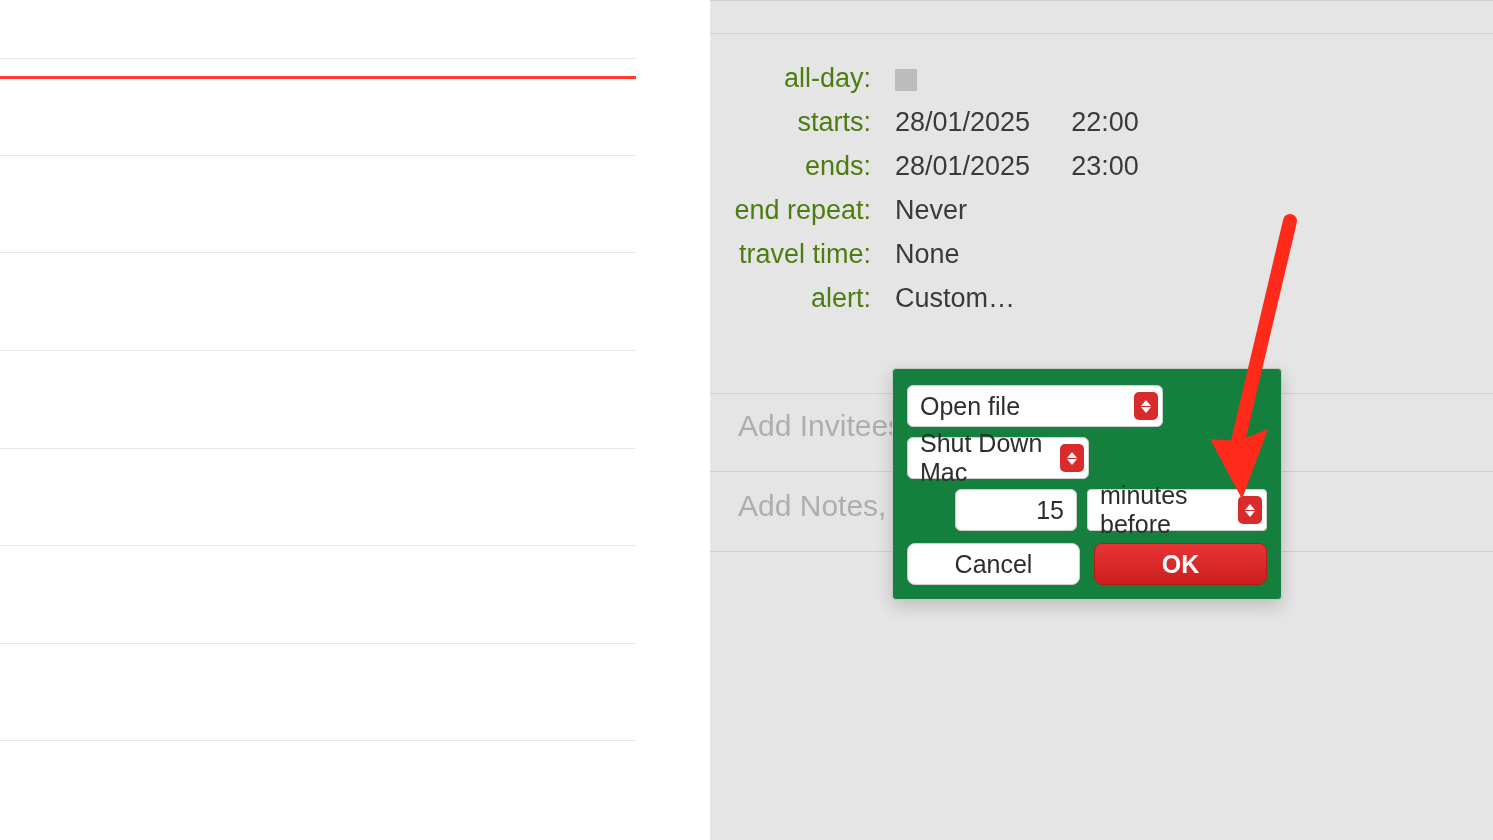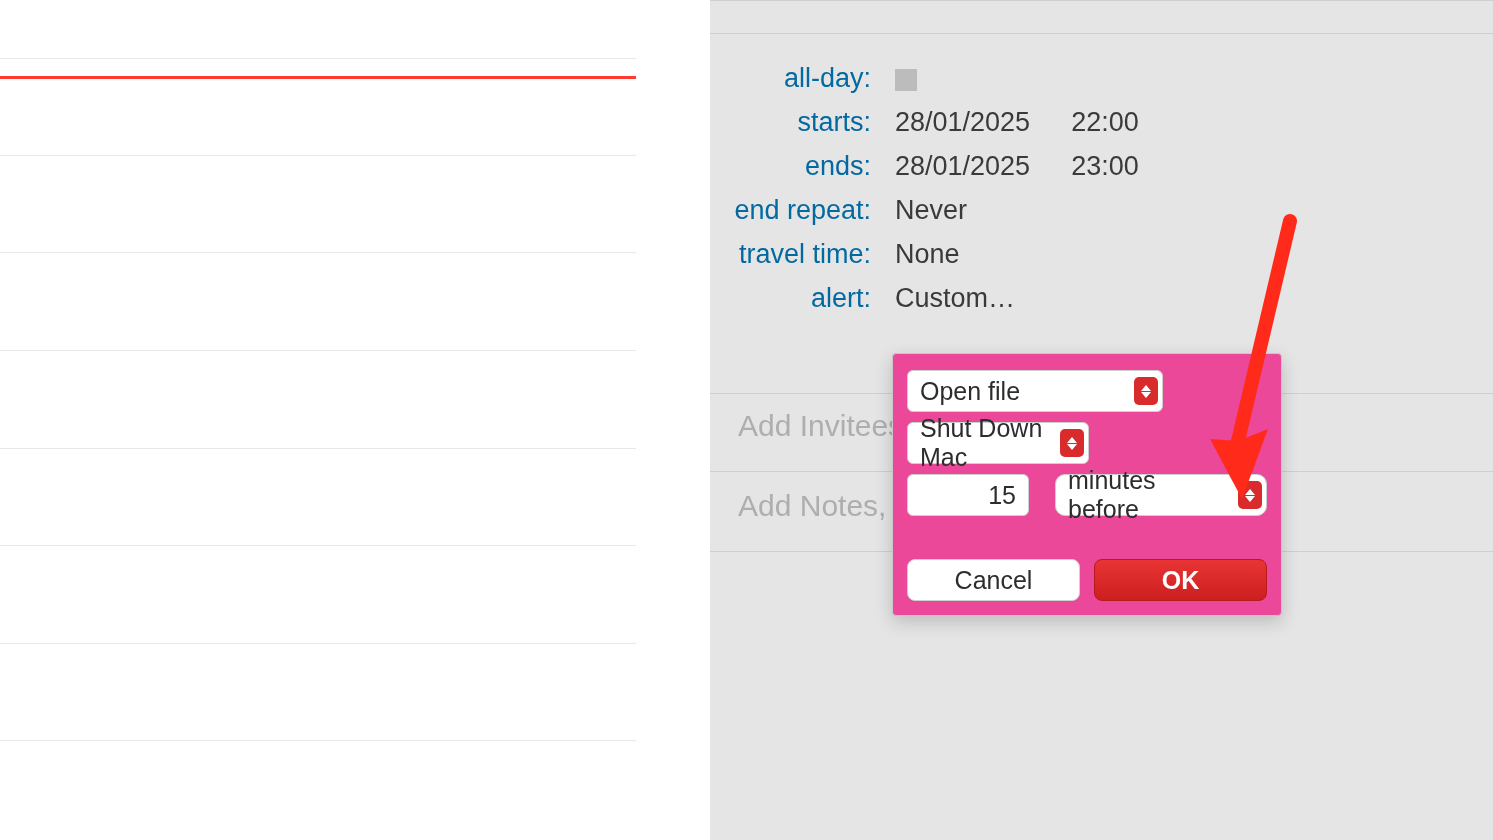--- a/index.html
+++ b/index.html
@@ -65,21 +65,21 @@
   .row {
     display: flex;
     align-items: center;
     font-size: 27px;
     line-height: 44px;
     color: #3a3a3a;
   }
   .row .label {
     width: 165px;
     text-align: right;
-    color: #0369a1;
+    color: #4d7c0f;
     font-weight: 400;
     padding-right: 4px;
   }
   .row .value {
     padding-left: 20px;
     color: #3a3a3a;
     font-weight: 400;
     display: flex;
     gap: 41px;
   }
@@ -97,24 +97,24 @@
     position: absolute;
     left: 28px;
     font-size: 30px;
     color: #aeaeae;
     font-weight: 400;
   }
 
   
   .popover {
     position: absolute;
-    top: 352px;
+    top: 367px;
     left: 182px;
     width: 390px;
-    background: #ec4899;
+    background: #15803d;
     border: 1px solid #c8c8c8;
     border-radius: 4px;
     box-shadow: 0 6px 18px rgba(0,0,0,0.18);
     padding: 16px 14px 14px 14px;
   }
   .select {
     display: flex;
     align-items: center;
     background: #ffffff;
     border: 1px solid #cfcfcf;
@@ -138,42 +138,43 @@
     flex-direction: column;
     align-items: center;
     justify-content: center;
     gap: 1px;
     margin-left: 6px;
   }
   .stepper svg { display: block; }
 
   .time-row {
     display: flex;
-    gap: 26px;
+    gap: 10px;
     margin-bottom: 12px;
+    margin-left: 48px;
   }
   .num-input {
     width: 122px;
     height: 42px;
     background: #ffffff;
     border: 1px solid #cfcfcf;
     border-radius: 6px;
     font-size: 25px;
     color: #2d2d2d;
     text-align: right;
     padding: 0 12px;
     font-family: inherit;
   }
   .unit-select {
     flex: 1;
     display: flex;
     align-items: center;
     background: #ffffff;
     border: 1px solid #cfcfcf;
-    border-radius: 10px;
+    border-radius: 4px;
     height: 42px;
     font-size: 25px;
     color: #2d2d2d;
     padding: 0 4px 0 12px;
   }
   .unit-select .sel-label { flex: 1; }
 
   .btn-row {
     display: flex;
     gap: 14px;
@@ -181,21 +182,20 @@
   .btn {
     flex: 1;
     height: 42px;
     border-radius: 8px;
     font-size: 25px;
     display: flex;
     align-items: center;
     justify-content: center;
     cursor: pointer;
     border: 1px solid #cfcfcf;
-    margin-top: 31px;
   }
   .btn.cancel {
     background: #ffffff;
     color: #2d2d2d;
   }
   .btn.ok {
     background: linear-gradient(#e83434, #cc1f1f);
     color: #ffffff;
     font-weight: 600;
     border-color: #b71a1a;

